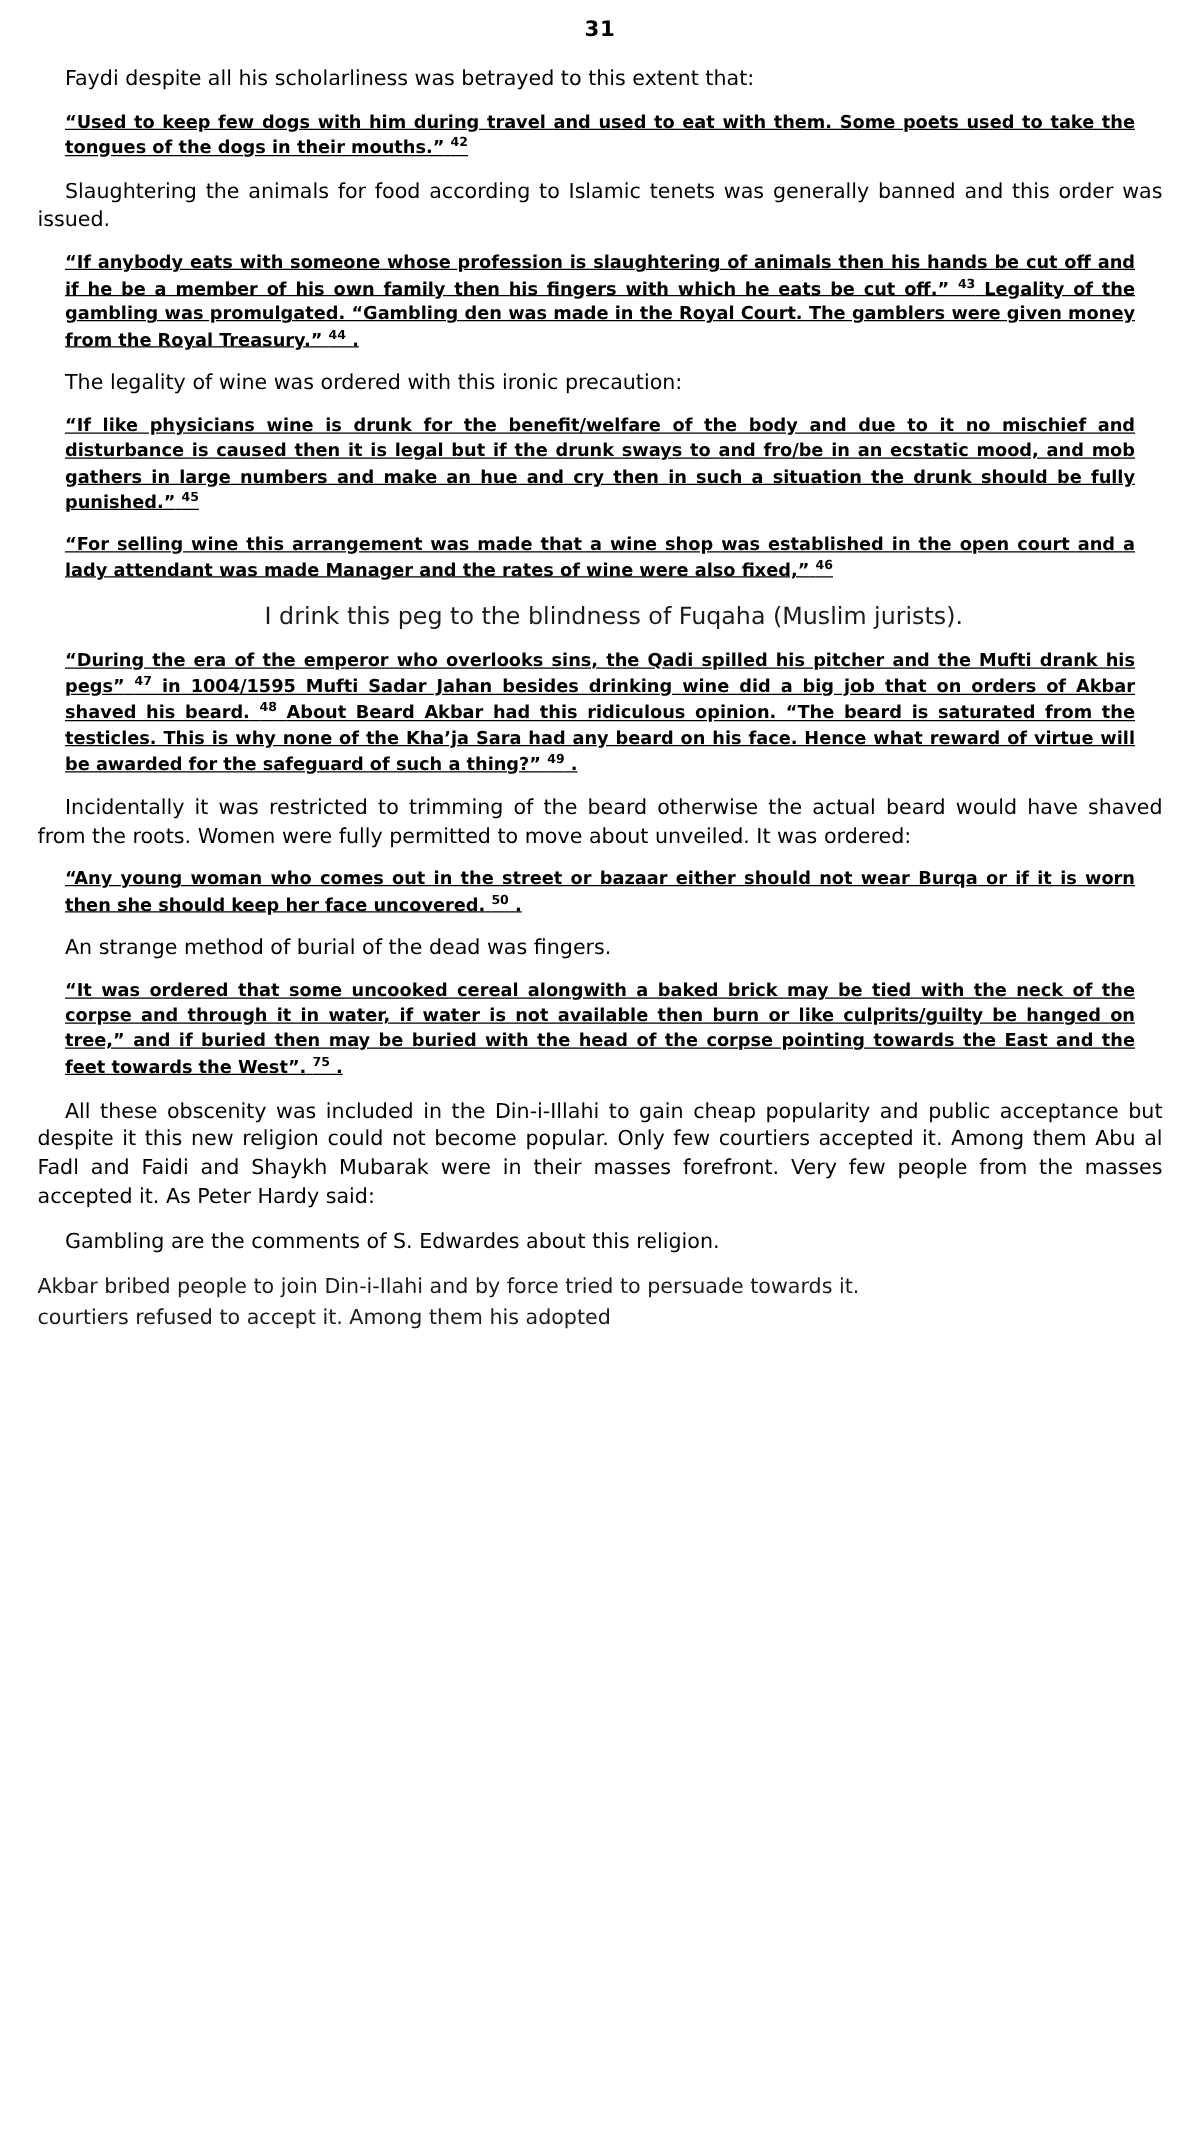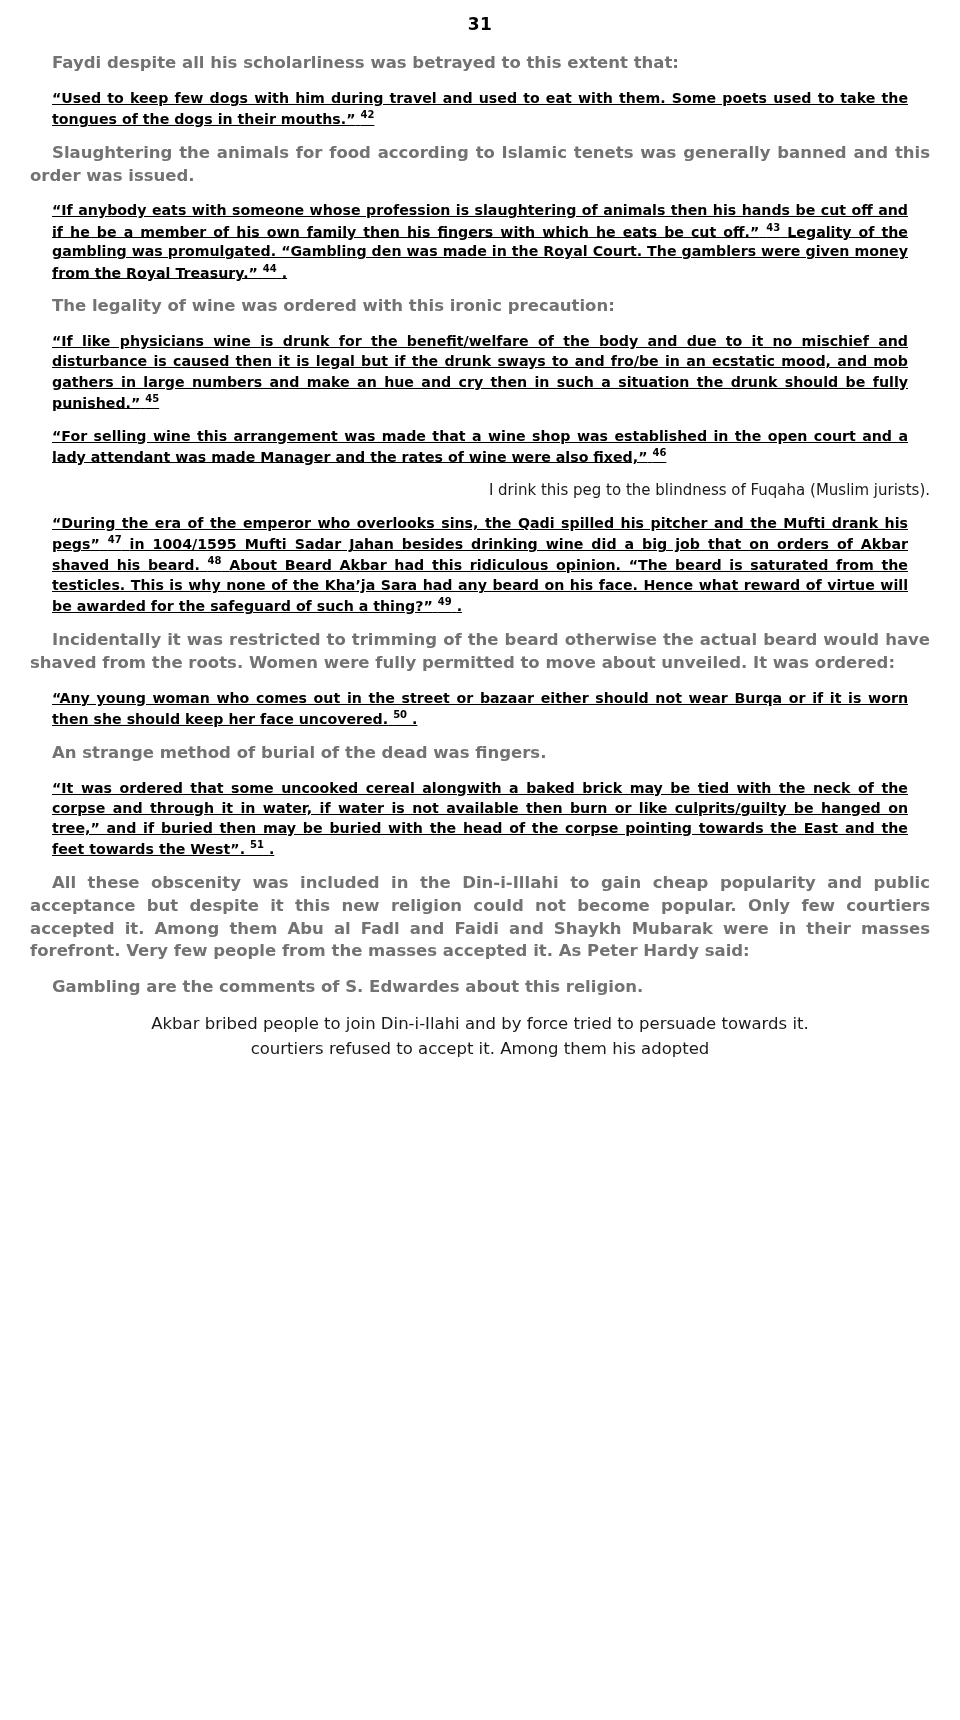--- a/index.html
+++ b/index.html
@@ -27,22 +27,21 @@
     letter-spacing: 0.5px;
     margin: 6px 0 18px 0;
     color: #000;
   }
   p.body {
     font-size: 16.5px;
     line-height: 1.38;
     text-align: justify;
     margin: 0 0 13px 0;
     text-indent: 0;
-    color: #737373;
-    font-weight: bold;
+    color: #000000;
   }
   p.body.indent {
     text-indent: 22px;
   }
   p.body.noindent {
     text-indent: 0;
   }
   .quote {
     font-size: 14.2px;
     font-weight: bold;
@@ -51,31 +50,31 @@
     margin: 0 22px 13px 22px;
     color: #000;
     text-decoration: underline;
   }
   .quote sup {
     font-size: 10px;
     vertical-align: super;
     font-weight: bold;
   }
   p.centerish {
-    font-size: 15px;
+    font-size: 19px;
     line-height: 1.38;
     margin: 0 0 13px 22px;
-    text-align: right;
+    text-align: center;
     color: #1a1a1a;
   }
   .tail {
     font-size: 16.5px;
     line-height: 1.4;
     margin: 0;
-    text-align: center;
+    text-align: left;
     color: #1a1a1a;
   }
   .tail div { margin-bottom: 2px; }
 </style>
 </head>
 <body>
 
 <div class="page">
 
   <div class="page-number">31</div>
@@ -128,21 +127,21 @@
   <div class="quote">
     <span>“Any young woman who comes out in the street or bazaar either should not wear Burqa or if it is worn then she should keep her face uncovered.</span>
     <sup>50</sup>
     <span>.</span>
   </div>
 
   <p class="body noindent" style="text-indent:22px;">An strange method of burial of the dead was fingers.</p>
 
   <div class="quote">
     <span>“It was ordered that some uncooked cereal alongwith a baked brick may be tied with the neck of the corpse and through it in water, if water is not available then burn or like culprits/guilty be hanged on tree,” and if buried then may be buried with the head of the corpse pointing towards the East and the feet towards the West”.</span>
-    <sup>51</sup>
+    <sup>75</sup>
     <span>.</span>
   </div>
 
   <p class="body indent">All these obscenity was included in the Din-i-Illahi to gain cheap popularity and public acceptance but despite it this new religion could not become popular. Only few courtiers accepted it. Among them Abu al Fadl and Faidi and Shaykh Mubarak were in their masses forefront. Very few people from the masses accepted it. As Peter Hardy said:</p>
 
 
   <p class="body indent">Gambling are the comments of S. Edwardes about this religion.</p>
 
   <div class="tail">
     <div>Akbar bribed people to join Din-i-Ilahi and by force tried to persuade towards it.</div>

